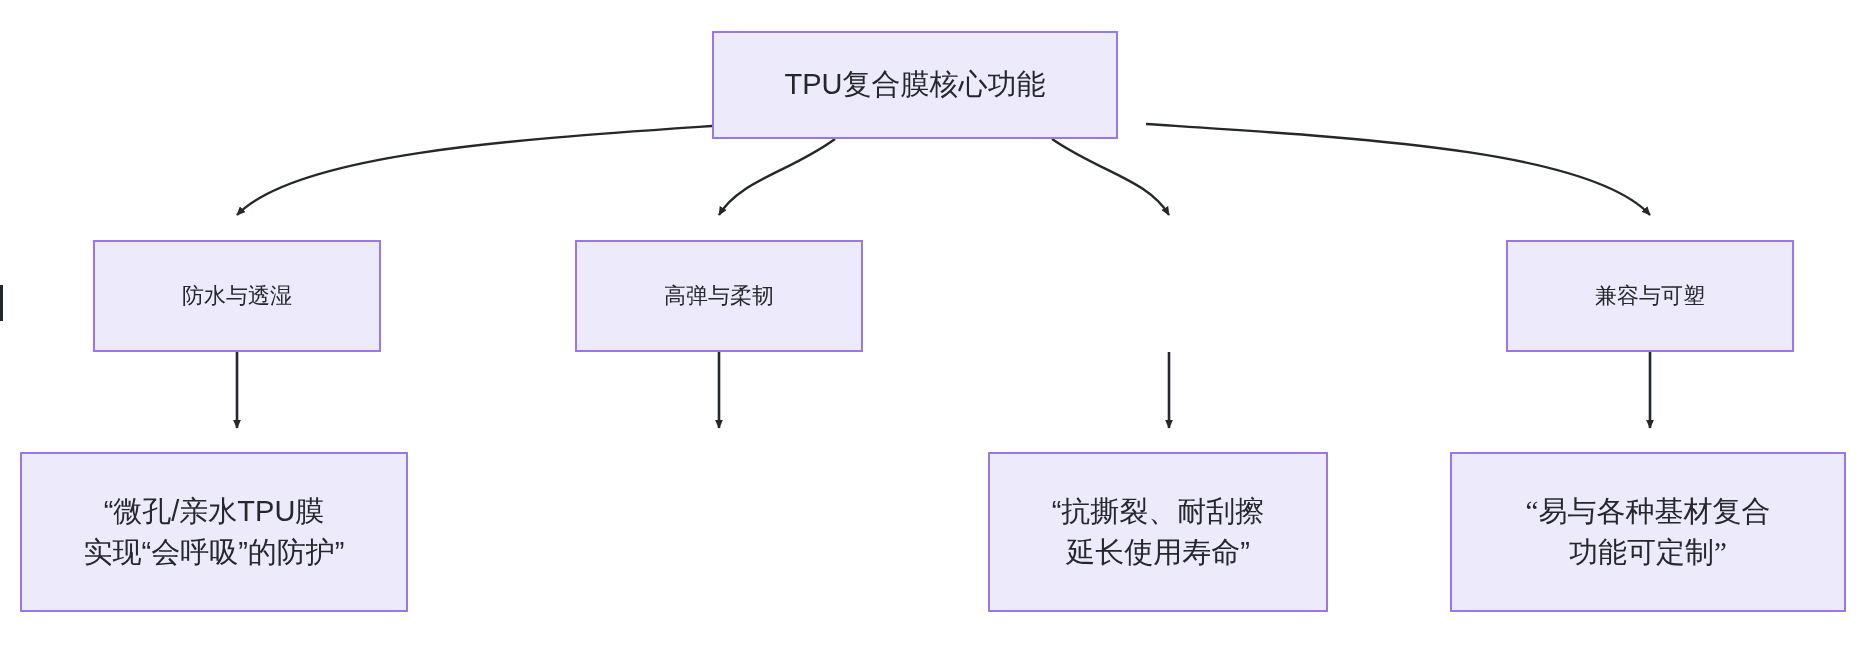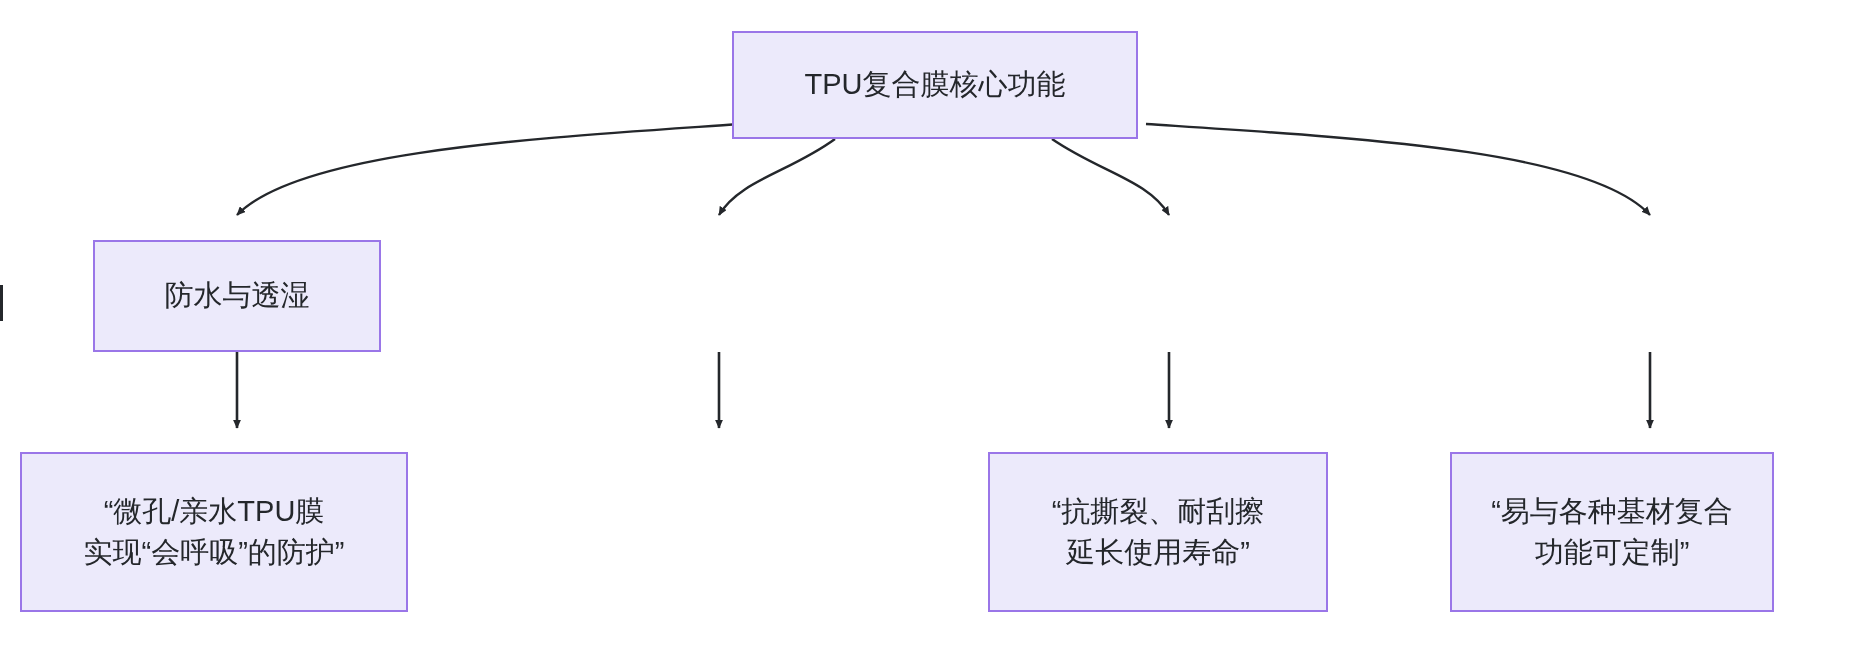--- a/index.html
+++ b/index.html
@@ -33,45 +33,45 @@
     display: flex;
     align-items: center;
     justify-content: center;
     text-align: center;
     color: #24272B;
     line-height: 1.42;
     white-space: pre-line;
     z-index: 2;
   }
   .node-root {
-    left: 732px;
+    left: 712px;
     top: 31px;
     width: 406px;
     height: 108px;
     font-size: 29px;
   }
   .node-mid {
     top: 240px;
     height: 112px;
-    font-size: 29px;
+    font-size: 22px;
   }
   .node-mid-1 { left: 93px;   width: 288px; }
   .node-mid-2 { left: 575px;  width: 288px; }
   .node-mid-3 { left: 1025px; width: 288px; }
   .node-mid-4 { left: 1506px; width: 288px; }
 
   .node-leaf {
     top: 452px;
     height: 160px;
     font-size: 29px;
   }
   .node-leaf-1 { left: 20px;   width: 388px; }
   .node-leaf-2 { left: 552px;  width: 340px; }
   .node-leaf-3 { left: 988px;  width: 340px; }
-  .node-leaf-4 { left: 1450px; width: 324px; }
+  .node-leaf-4 { left: 1450px; width: 396px; font-family: Liberation Serif, serif; }
 
   .left-edge-tick {
     position: absolute;
     left: 0px;
     top: 285px;
     width: 3px;
     height: 36px;
     background: #24272B;
     z-index: 1;
   }
@@ -101,20 +101,22 @@
       <path d="M 237,352 L 237,428"></path>
       <path d="M 719,352 L 719,428"></path>
       <path d="M 1169,352 L 1169,428"></path>
       <path d="M 1650,352 L 1650,428"></path>
     </g>
   </svg>
 
   <div class="node-box node-root">TPU复合膜核心功能</div>
 
   <div class="node-box node-mid node-mid-1">防水与透湿</div>
+  <div class="node-box node-mid node-mid-2">高弹与柔韧</div>
+  <div class="node-box node-mid node-mid-4">兼容与可塑</div>
 
   <div class="node-box node-leaf node-leaf-1">“微孔/亲水TPU膜
 实现“会呼吸”的防护”</div>
   <div class="node-box node-leaf node-leaf-3">“抗撕裂、耐刮擦
 延长使用寿命”</div>
   <div class="node-box node-leaf node-leaf-4">“易与各种基材复合
 功能可定制”</div>
 
 </div>
 

